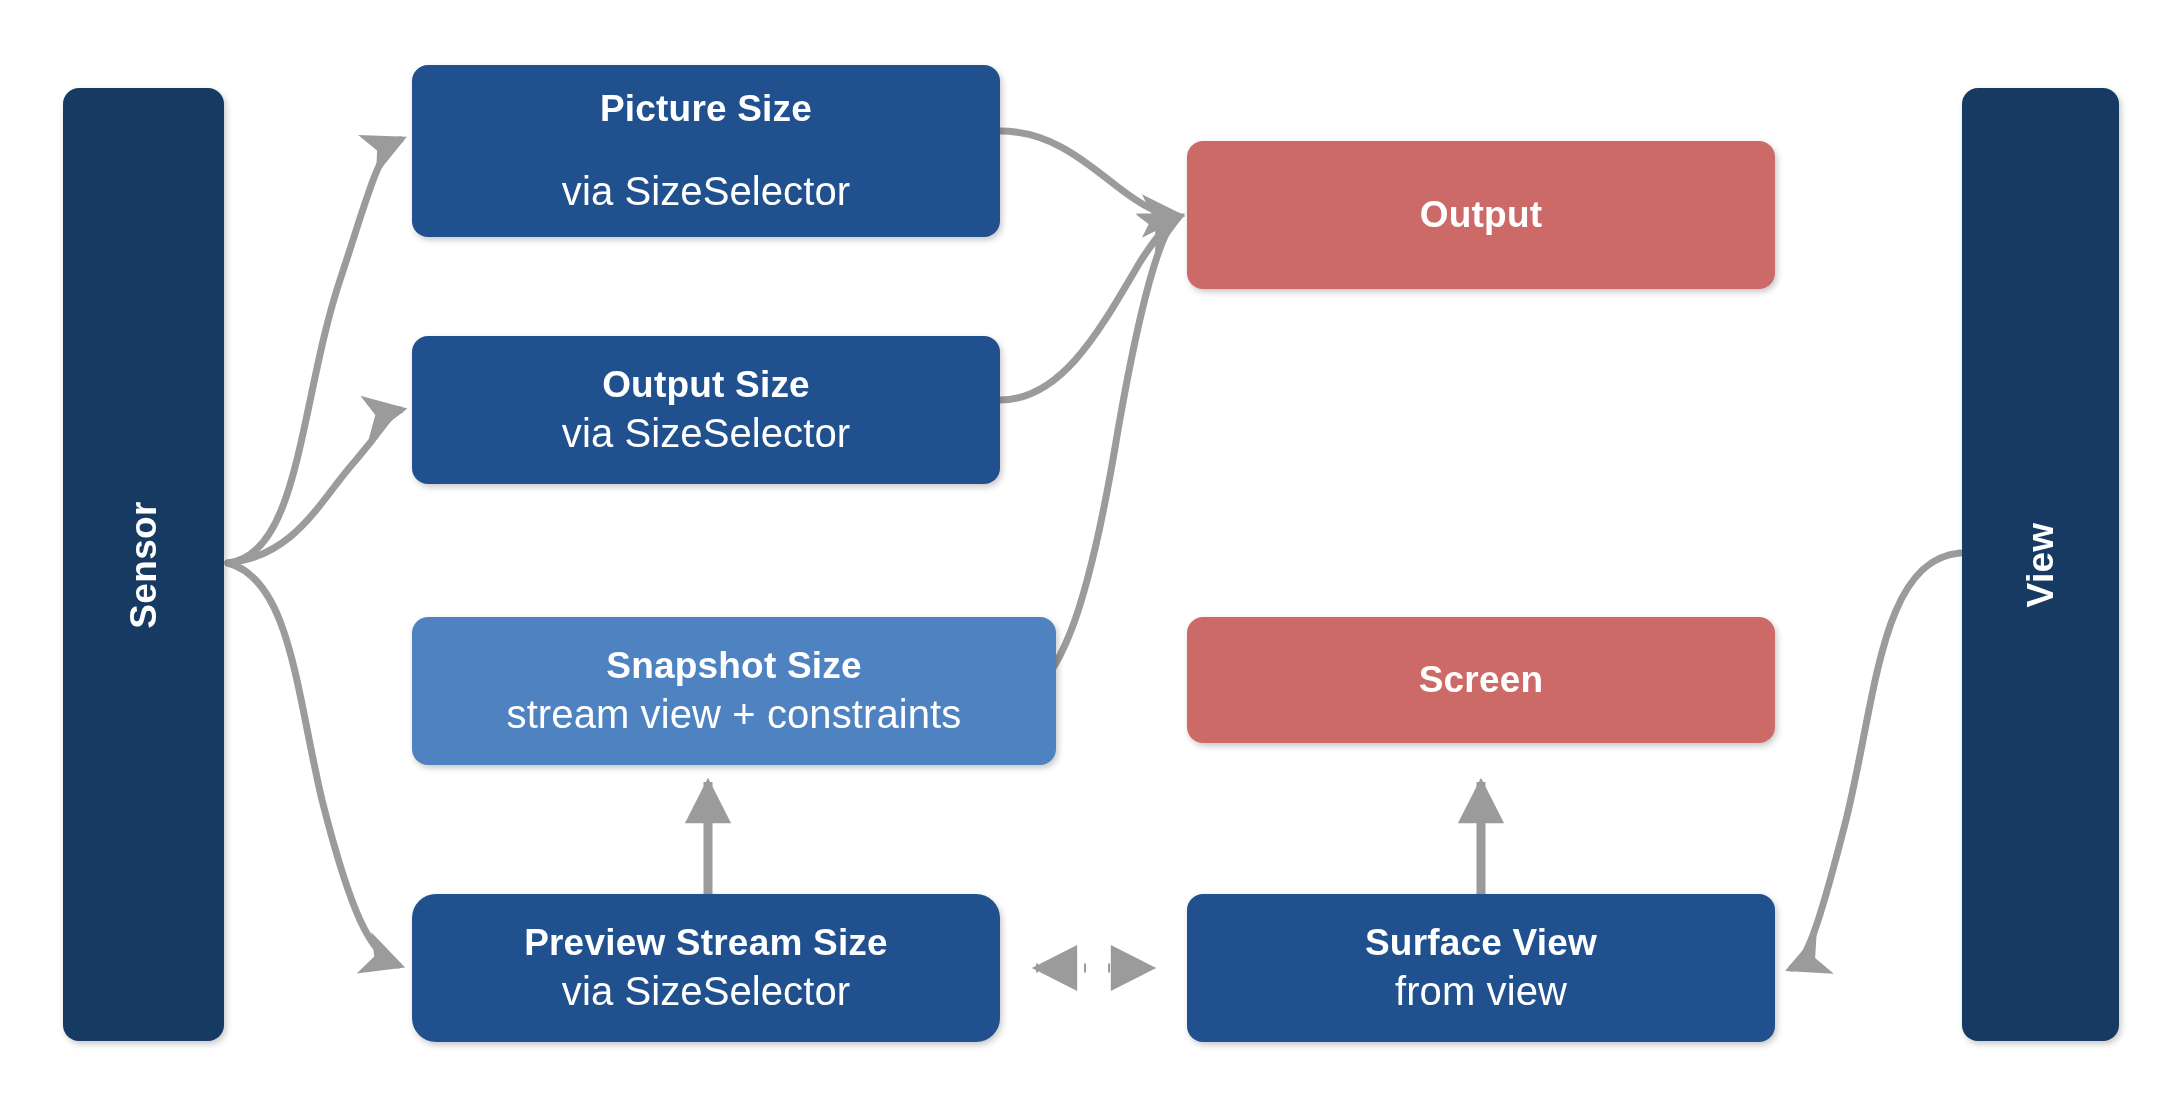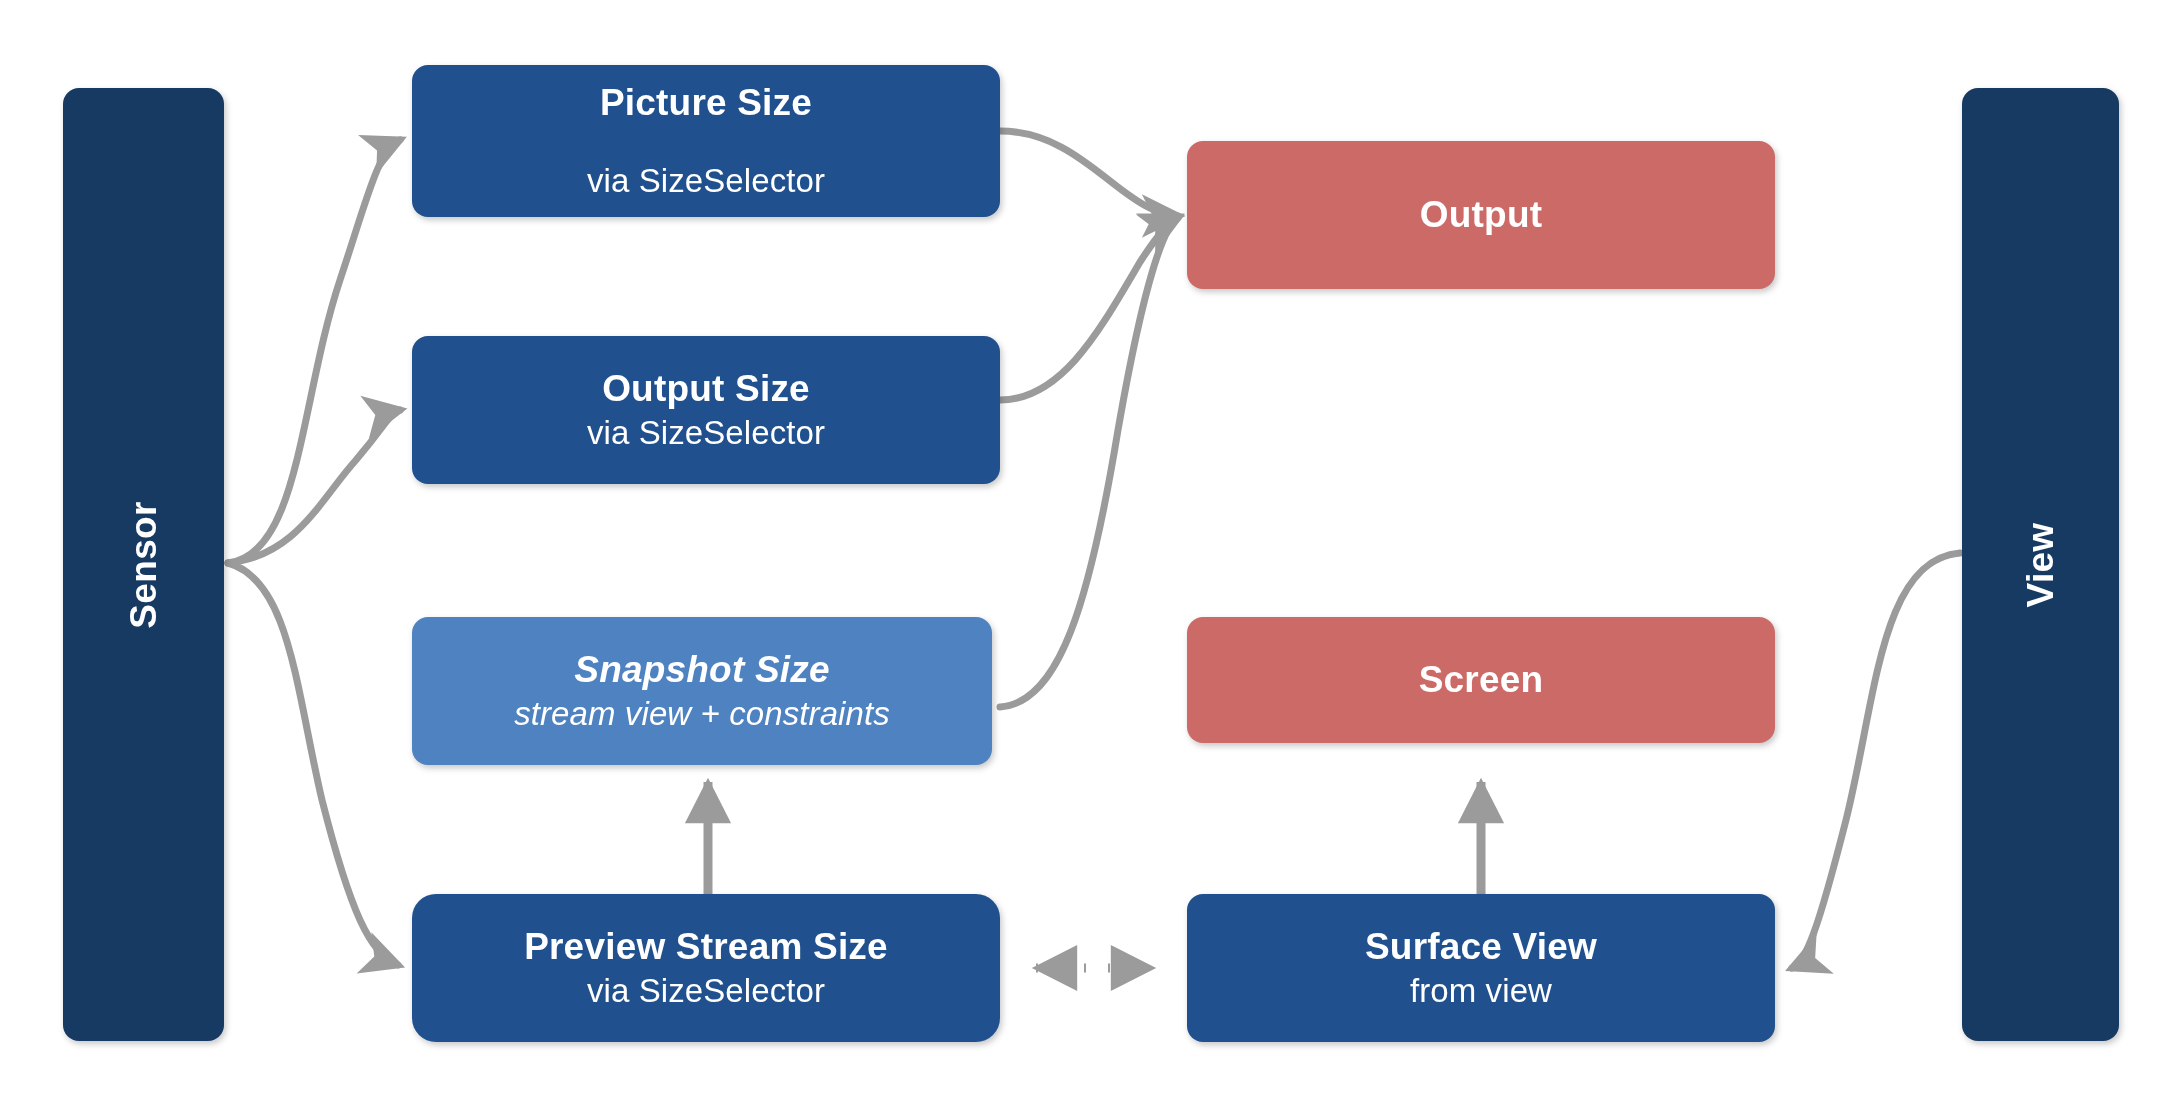--- a/index.html
+++ b/index.html
@@ -38,21 +38,21 @@
     filter: drop-shadow(2px 3px 3px rgba(0,0,0,0.22));
   }
   .node .title {
     font-weight: bold;
     font-size: 37px;
     line-height: 1.12;
     letter-spacing: 0.2px;
   }
   .node .subtitle {
     font-weight: normal;
-    font-size: 33px;
+    font-size: 40px;
     line-height: 1.16;
     margin-top: 4px;
     letter-spacing: 0.1px;
   }
   .lane {
     position: absolute;
     box-sizing: border-box;
     border-radius: 16px;
     background: #173a63;
     color: #ffffff;
@@ -112,31 +112,31 @@
   </svg>
 
   <div class="lane" style="left:63px; top:88px; width:161px; height:953px;">
     <span class="lane-label">Sensor</span>
   </div>
 
   <div class="lane" style="left:1962px; top:88px; width:157px; height:953px;">
     <span class="lane-label">View</span>
   </div>
 
-  <div class="node fill-blue" style="left:412px; top:65px; width:588px; height:152px;gap:35px;">
+  <div class="node fill-blue" style="left:412px; top:65px; width:588px; height:172px;gap:35px;">
     <div class="title">Picture Size</div>
     <div class="subtitle">via SizeSelector</div>
   </div>
 
   <div class="node fill-blue" style="left:412px; top:336px; width:588px; height:148px;">
     <div class="title">Output Size</div>
     <div class="subtitle">via SizeSelector</div>
   </div>
 
-  <div class="node fill-lblue" style="left:412px; top:617px; width:580px; height:148px;font-style:italic;">
+  <div class="node fill-lblue" style="left:412px; top:617px; width:644px; height:148px;">
     <div class="title">Snapshot Size</div>
     <div class="subtitle">stream view + constraints</div>
   </div>
 
   <div class="node fill-blue" style="left:412px; top:894px; width:588px; height:148px;border-radius:24px;">
     <div class="title">Preview Stream Size</div>
     <div class="subtitle">via SizeSelector</div>
   </div>
 
   <div class="node fill-red" style="left:1187px; top:141px; width:588px; height:148px;">

